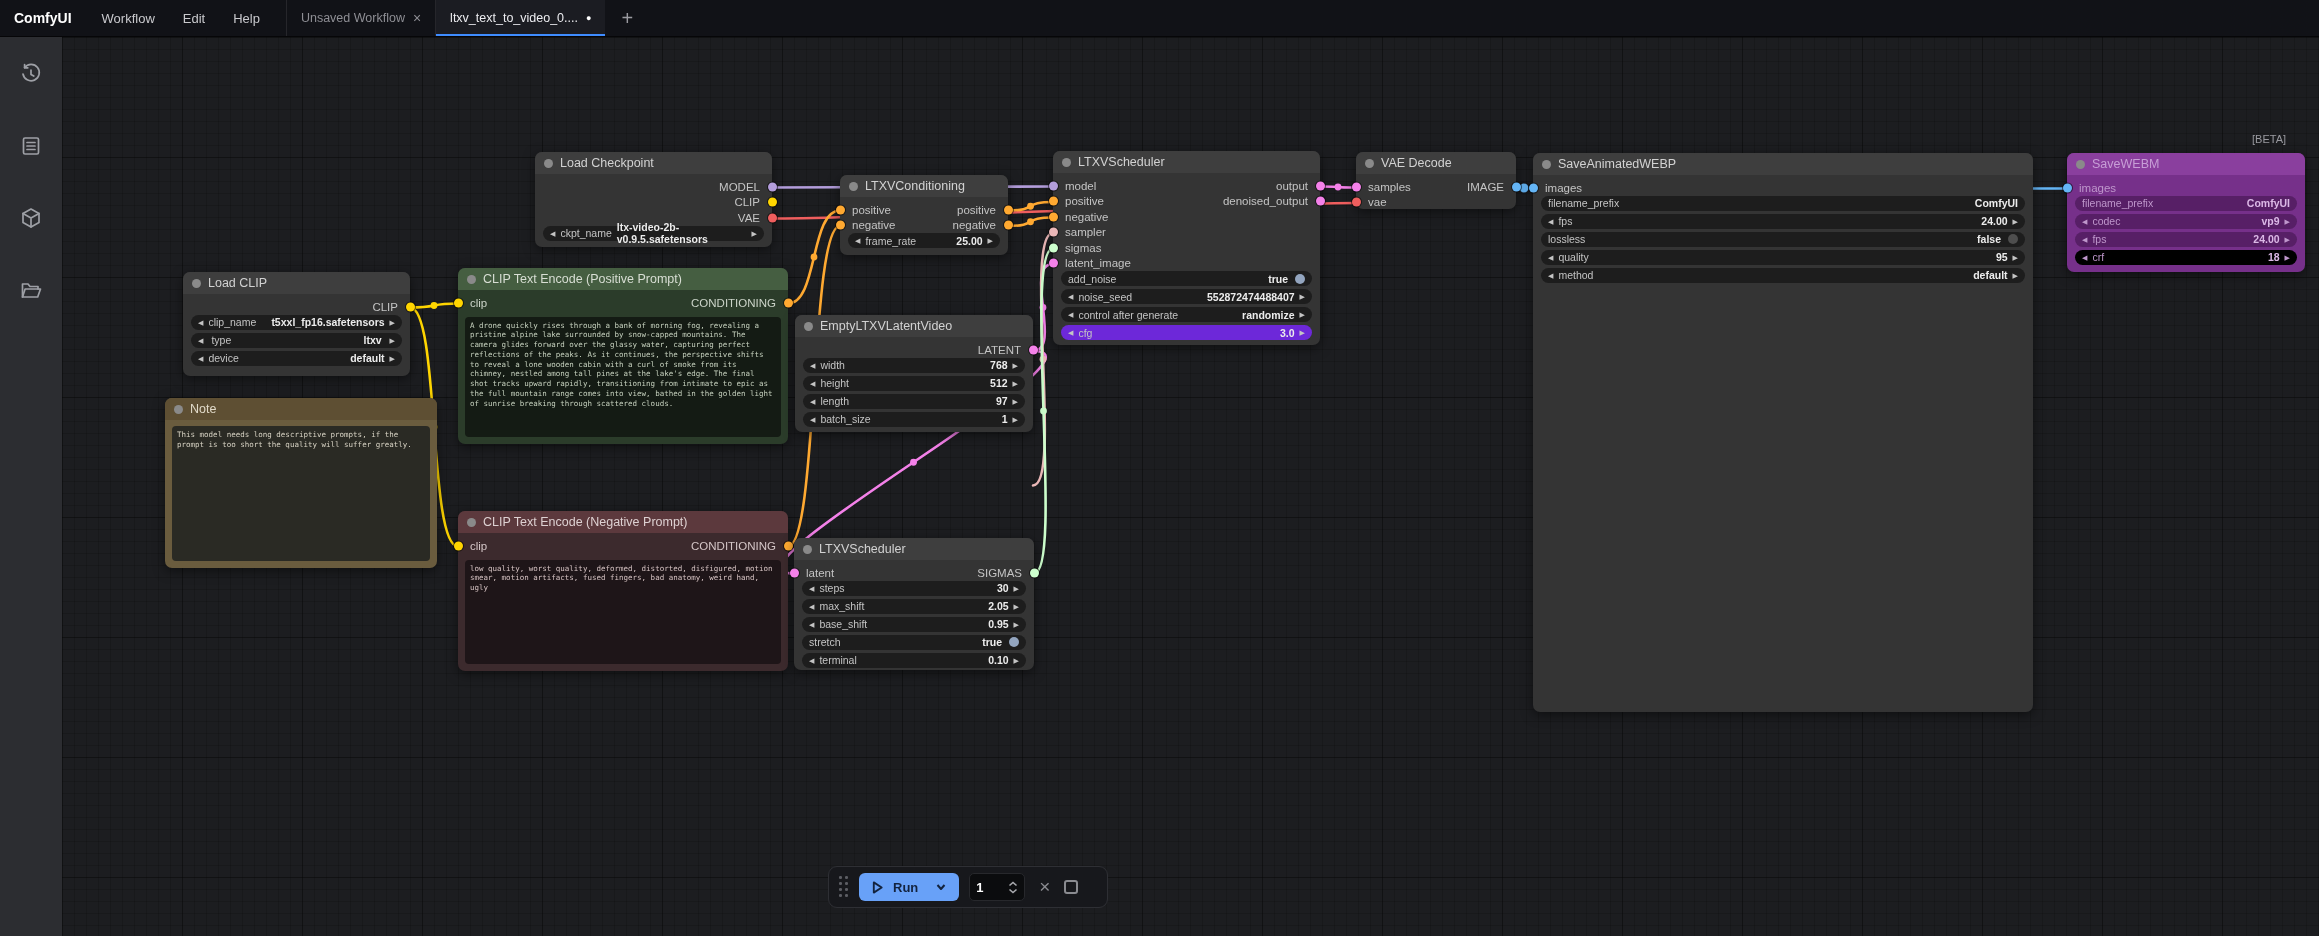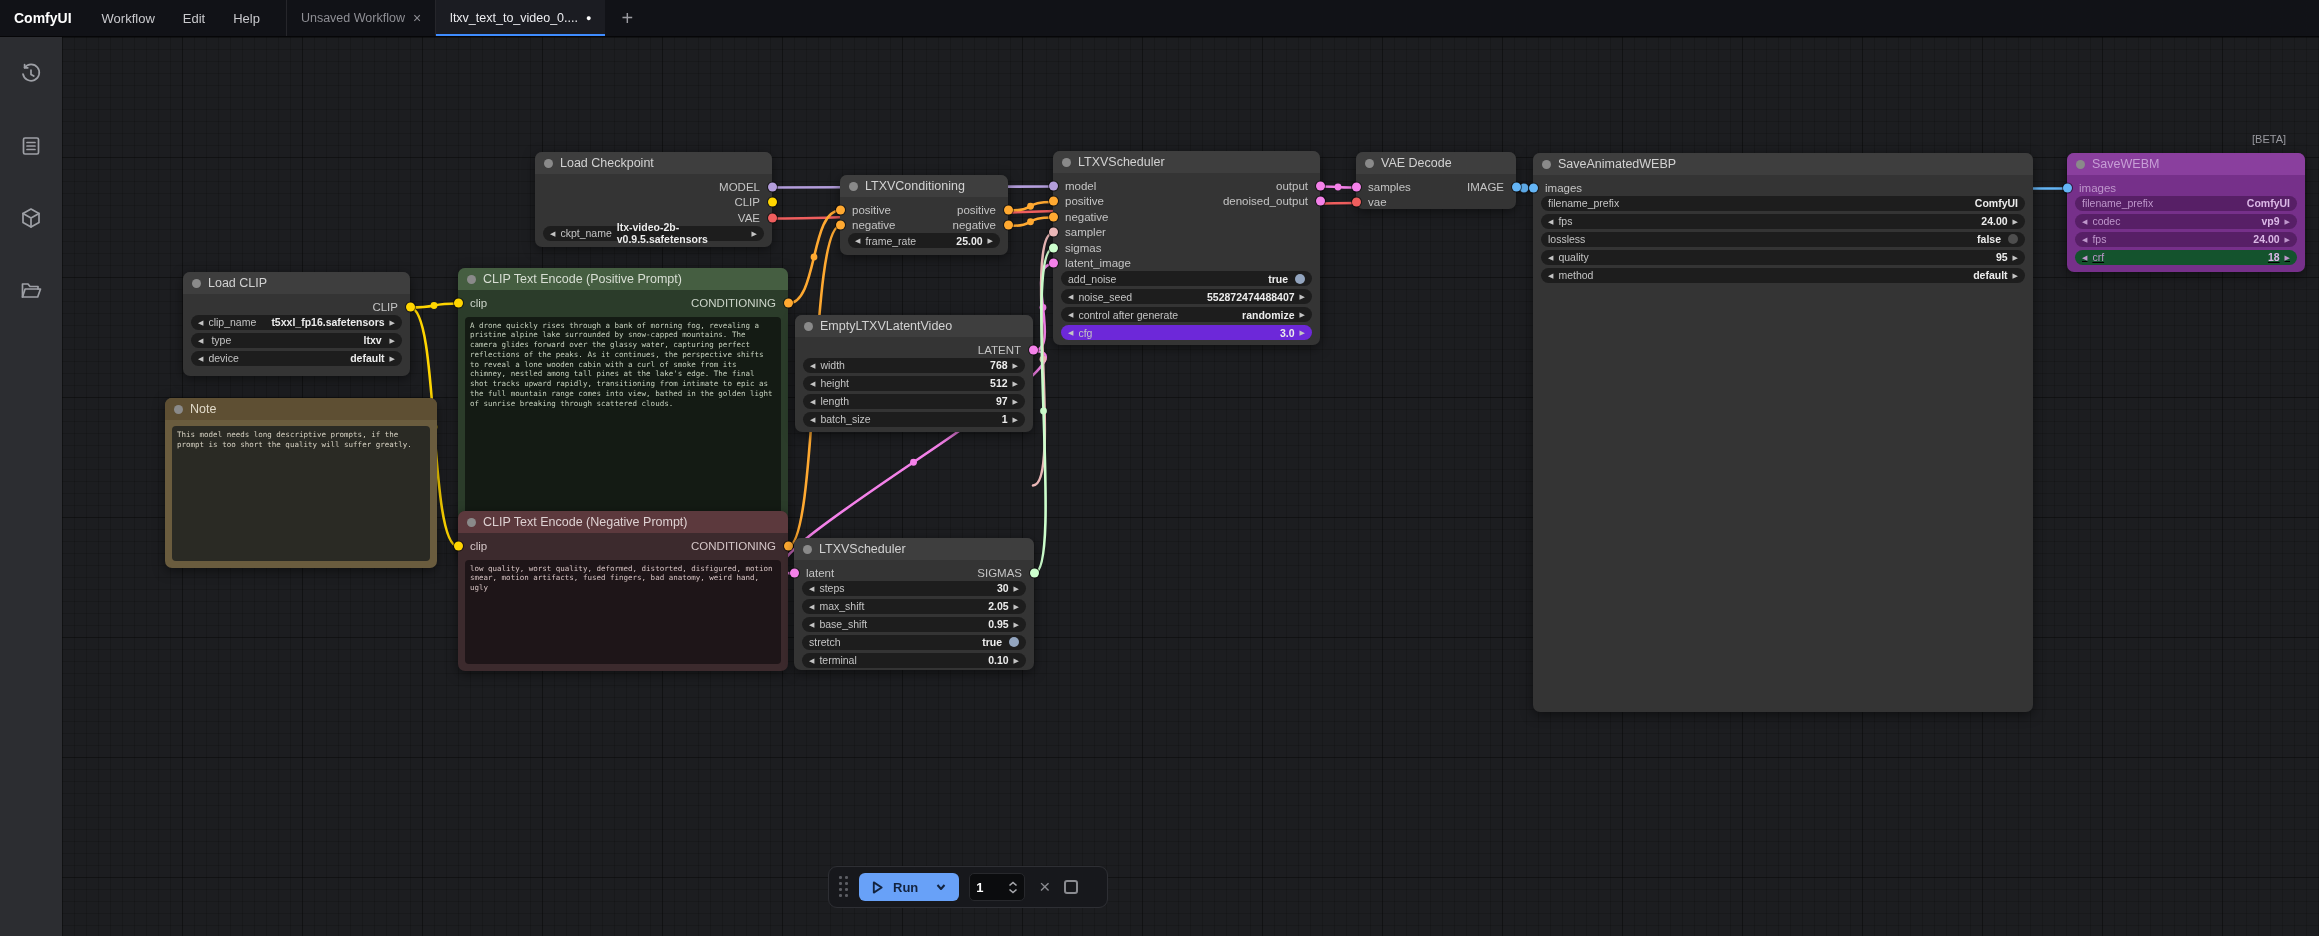--- a/index.html
+++ b/index.html
@@ -255,21 +255,21 @@
         <span class="warr" style="color:#c4c4c4">▶</span>
       </div>
     </div>
     <div class="node" style="left: 165px; top: 398px; width: 272px; height: 170px; background: rgb(106, 92, 62);">
       <div class="node-header" style="background: rgb(94, 79, 51); color: rgb(224, 217, 200);">
         <i class="hdot"></i>
         <span>Note</span>
       </div>
       <div class="node-text" style="background: rgb(42, 42, 36); color: rgb(217, 212, 197);">This model needs long descriptive prompts, if the prompt is too short the quality will suffer greatly.</div>
     </div>
-    <div class="node" style="left: 458px; top: 268px; width: 330px; height: 292px; background: rgb(43, 60, 42);">
+    <div class="node" style="left: 458px; top: 268px; width: 330px; height: 176px; background: rgb(43, 60, 42);">
       <div class="node-header" style="background: rgb(69, 94, 65); color: rgb(216, 222, 212);">
         <i class="hdot"></i>
         <span>CLIP Text Encode (Positive Prompt)</span>
       </div>
       <div class="io-rows">
         <div class="io-row">
           <i class="pdot in" style="background:#ffd500"></i>
           <span class="in-label" style="color:#ccd4c9">clip</span>
           <span class="out-label" style="color:#ccd4c9">CONDITIONING</span>
           <i class="pdot out" style="background:#ffa931"></i>
@@ -533,20 +533,20 @@
         <span class="wlabel" style="color:#bf97cc">codec</span>
         <span class="wvalue" style="color:#dbb8e6">vp9</span>
         <span class="warr" style="color:#bf97cc">▶</span>
       </div>
       <div class="widget combo" style="background: rgb(87, 31, 102);">
         <span class="warr" style="color:#bf97cc">◀</span>
         <span class="wlabel" style="color:#bf97cc">fps</span>
         <span class="wvalue" style="color:#dbb8e6">24.00</span>
         <span class="warr" style="color:#bf97cc">▶</span>
       </div>
-      <div class="widget combo" style="background: #14532d; text-decoration: underline;">
+      <div class="widget combo" style="background: #000000; text-decoration: underline;">
         <span class="warr" style="color:#bf97cc">◀</span>
         <span class="wlabel" style="color:#bf97cc">crf</span>
         <span class="wvalue" style="color:#dbb8e6">18</span>
         <span class="warr" style="color:#bf97cc">▶</span>
       </div>
     </div>
   </div>
 
 </body></html>

